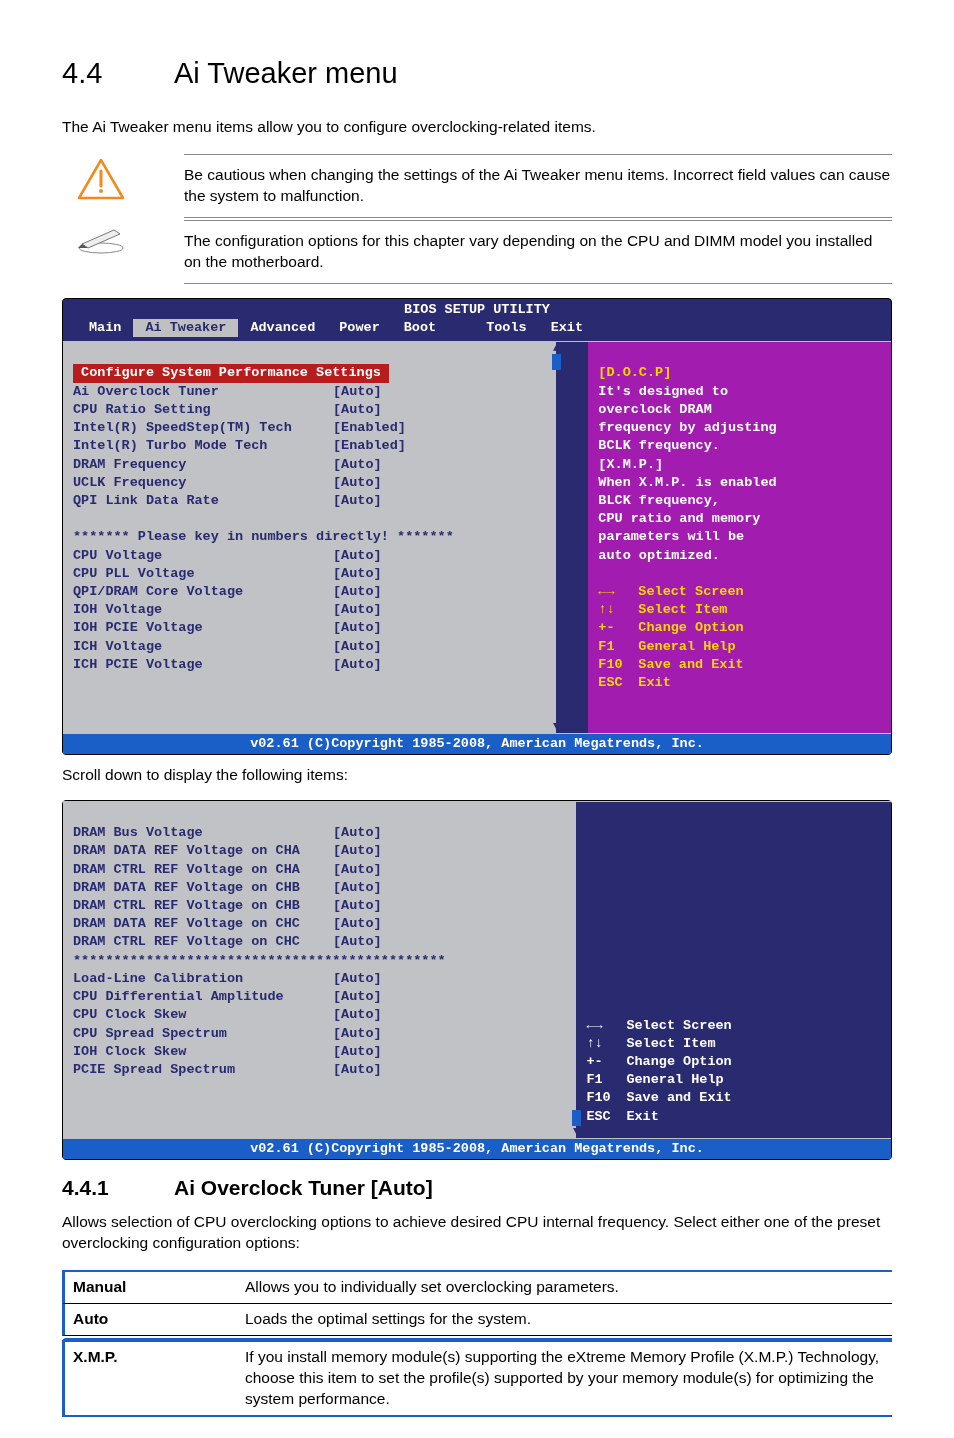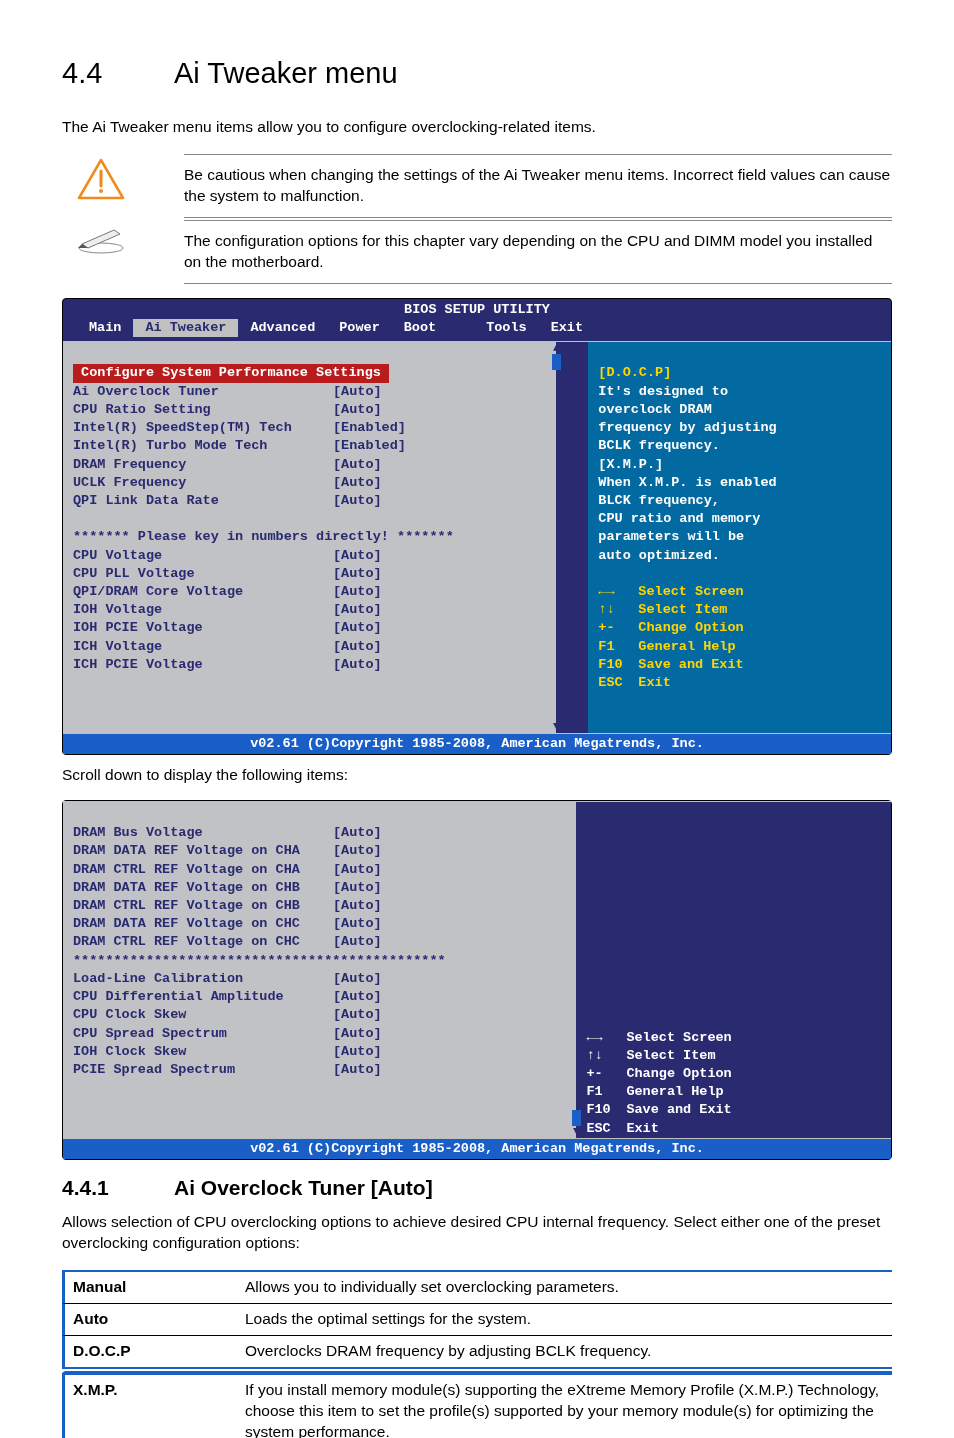--- a/index.html
+++ b/index.html
@@ -90,21 +90,21 @@
   }
   .bios-left {
     background: #c0c2c6;
     color: #292a6f;
     padding: 4px 8px 4px 10px;
     width: 62%;
     white-space: pre;
     position: relative;
   }
   .bios-right {
-    background: #0369a1;
+    background: #a21caf;
     color: #ffffff;
     width: 38%;
     padding: 4px 8px 4px 10px;
     white-space: pre;
     margin-left: 32px;
   }
   .bios-left .white-head { color:#fff; background:#b91c1c; display:inline-block;font-family:Liberation Mono, monospace;}
   .bios-left .row { display:flex; }
   .bios-left .k { display:inline-block; width: 260px; }
   .bios-left .v { display:inline-block; }
@@ -148,21 +148,21 @@
     padding: 4px 8px 4px 10px;
     flex:1;
     white-space: pre;
     position:relative;
   }
   .bios2-body { display:flex; border-top:1px solid #c0c0c0; border-bottom:1px solid #c0c0c0;}
   .bios2 .bios-right2 {
     background:#292a6f;
     color:#fff;
     width:38%;
-    padding:4px 8px 0 10px;
+    padding:4px 8px 12px 10px;
     white-space:pre;
     display:flex;
     flex-direction:column;
     justify-content:flex-end;
   }
 
   
   .opt-wrap {
     border-top: 2px solid #1a5ec8;
     margin: 14px 0 0 0;
@@ -308,22 +308,18 @@
 
 <div class="opt-wrap">
   <div class="opt-row">
     <div class="opt-name">Manual</div>
     <div class="opt-desc">Allows you to individually set overclocking parameters.</div>
   </div>
   <div class="opt-row">
     <div class="opt-name">Auto</div>
     <div class="opt-desc">Loads the optimal settings for the system.</div>
   </div>
-  <div class="opt-row nob">
-    <div class="opt-name">D.O.C.P</div>
-    <div class="opt-desc">Overclocks DRAM frequency by adjusting BCLK frequency.</div>
-  </div>
   <div class="opt-sep"></div>
   <div class="opt-row nob" style="border-top:2px solid #1a5ec8">
     <div class="opt-name">X.M.P.</div>
     <div class="opt-desc">If you install memory module(s) supporting the eXtreme Memory Profile (X.M.P.) Technology, choose this item to set the profile(s) supported by your memory module(s) for optimizing the system performance.</div>
   </div>
 </div>
 
 </body></html>

